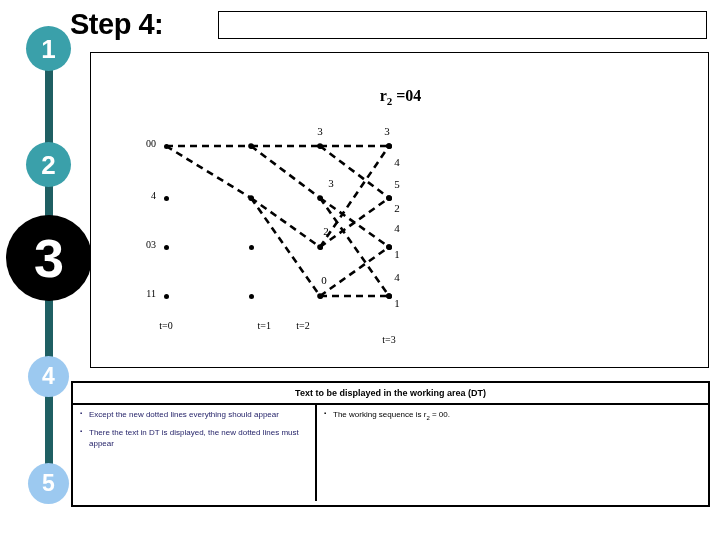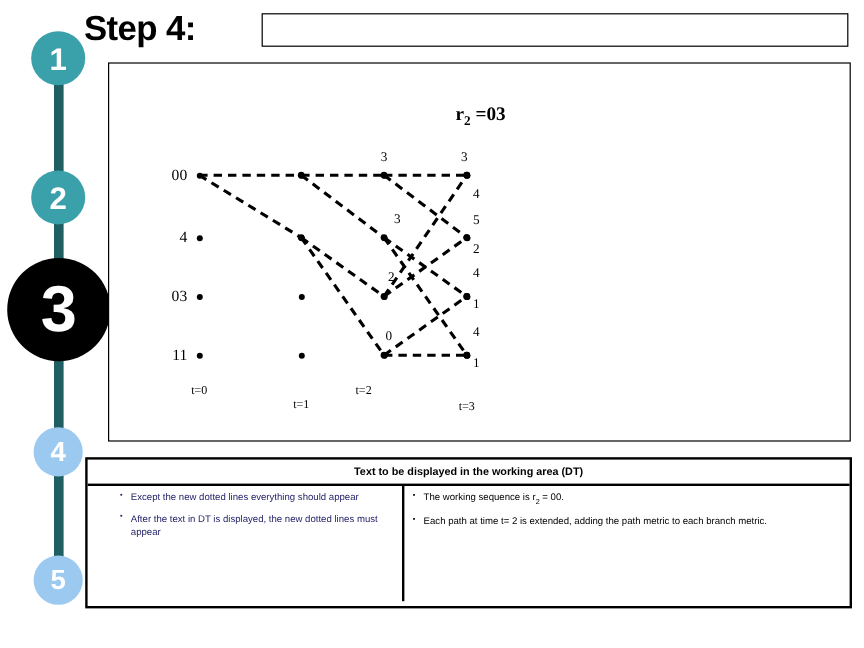--- a/index.html
+++ b/index.html
@@ -51,21 +51,21 @@
   #received-label{
     position:absolute;left:0;top:34px;width:619px;text-align:center;
     font-size:16px;font-weight:bold;color:#000;
     font-family:"Liberation Serif", serif;
   }
   #received-label sub{font-size:11px;}
 
   
   #trellis{position:absolute;left:0;top:0;width:619px;height:316px;}
   .state-label{
-    position:absolute;font-size:13px;color:#000;
+    position:absolute;font-size:10px;color:#000;
     font-family:"Liberation Serif", serif;
     text-align:right;width:34px;
   }
   .time-label{
     position:absolute;font-size:10px;color:#000;
     font-family:"Liberation Serif", serif;
     text-align:center;width:40px;
   }
   .metric-label{
     position:absolute;font-size:11px;color:#000;
@@ -78,21 +78,21 @@
   }
 
   
   #notes-table{
     position:absolute;left:71px;top:381px;width:639px;height:126px;
     border:2px solid #000;box-sizing:border-box;background:#fff;
   }
   #notes-head{
     display:flex;height:20px;border-bottom:2px solid #000;
   }
-  #notes-body{display:flex;height:96px;margin-left:20px;}
+  #notes-body{display:flex;height:96px;}
   .col-left{width:244px;border-right:2px solid #000;box-sizing:border-box;}
   .col-right{flex:1;box-sizing:border-box;}
   .head-cell{
     display:flex;align-items:center;justify-content:center;
     font-size:9px;font-weight:bold;color:#000;
     font-family:"Liberation Sans", sans-serif;
   }
   .body-cell{padding:5px 7px 0 7px;}
   .bullet{
     position:relative;padding-left:9px;margin-bottom:7px;
@@ -129,21 +129,21 @@
 </div>
 
 <div id="page-title">Step 4:</div>
 <div id="title-entry-box">
   <span></span>
 </div>
 
 <div id="slide-panel">
 
   <div id="received-label">
-    <span>r</span><sub>2</sub><span> =03</span>
+    <span>r</span><sub>2</sub><span> =04</span>
   </div>
 
   <div id="trellis">
     <svg id="trellis-svg" width="619" height="316" style="position:absolute;left:0;top:0;">
         <line x1="75" y1="93" x2="160" y2="93" stroke="#000" stroke-width="2.6" stroke-dasharray="7,5"></line>
         <circle cx="160" cy="93" r="2.8" fill="#000"></circle>
         <line x1="75" y1="93" x2="160" y2="145" stroke="#000" stroke-width="2.6" stroke-dasharray="7,5"></line>
         <circle cx="160" cy="145" r="2.8" fill="#000"></circle>
         <line x1="160" y1="93" x2="229" y2="93" stroke="#000" stroke-width="2.6" stroke-dasharray="7,5"></line>
         <circle cx="229" cy="93" r="2.8" fill="#000"></circle>
@@ -184,21 +184,21 @@
       <div class="node-dot" style="left: 157.5px; top: 240.5px;"></div>
       <div class="node-dot" style="left: 226.5px; top: 90.5px;"></div>
       <div class="node-dot" style="left: 226.5px; top: 142.5px;"></div>
       <div class="node-dot" style="left: 226.5px; top: 191.5px;"></div>
       <div class="node-dot" style="left: 226.5px; top: 240.5px;"></div>
       <div class="node-dot" style="left: 295.5px; top: 90.5px;"></div>
       <div class="node-dot" style="left: 295.5px; top: 142.5px;"></div>
       <div class="node-dot" style="left: 295.5px; top: 191.5px;"></div>
       <div class="node-dot" style="left: 295.5px; top: 240.5px;"></div>
       <div class="time-label" style="left: 55px; top: 267px;">t=0</div>
-      <div class="time-label" style="left: 140px; top: 279px;">t=1</div>
+      <div class="time-label" style="left: 140px; top: 267px; text-align: right;">t=1</div>
       <div class="time-label" style="left: 192px; top: 267px;">t=2</div>
       <div class="time-label" style="left: 278px; top: 281px;">t=3</div>
       <div class="metric-label" style="left: 221px; top: 72px;">3</div>
       <div class="metric-label" style="left: 232px; top: 124px;">3</div>
       <div class="metric-label" style="left: 227px; top: 172px;">2</div>
       <div class="metric-label" style="left: 225px; top: 221px;">0</div>
       <div class="metric-label" style="left: 288px; top: 72px;">3</div>
       <div class="metric-label" style="left: 298px; top: 103px;">4</div>
       <div class="metric-label" style="left: 298px; top: 125px;">5</div>
       <div class="metric-label" style="left: 298px; top: 149px;">2</div>
@@ -210,20 +210,19 @@
 
 </div>
 
 <div id="notes-table">
   <div id="notes-head">
     <div class="col-right head-cell">Text to be displayed in the working area (DT)</div>
   </div>
   <div id="notes-body">
     <div class="col-left body-cell" id="notes-left-cell">
         <div class="bullet">Except the new dotted lines everything should appear</div>
-        <div class="bullet">After the text in DT is displayed, the new dotted lines must appear</div>
+        <div class="bullet">There the text in DT is displayed, the new dotted lines must appear</div>
       </div>
     <div class="col-right body-cell" id="notes-right-cell">
         <div class="bullet"><span>The working sequence is  r</span><sub>2</sub><span> = 00.</span></div>
-        <div class="bullet">Each path at time t= 2 is extended, adding the path metric to each branch metric.</div>
       </div>
   </div>
 </div>
 
 </body></html>

